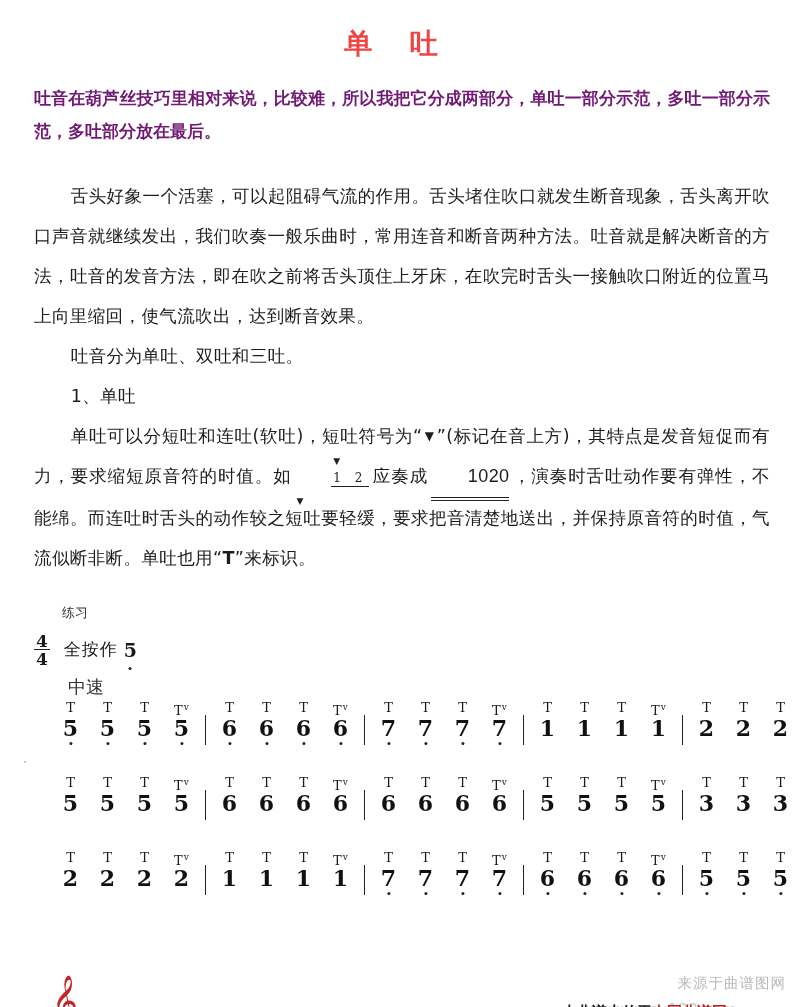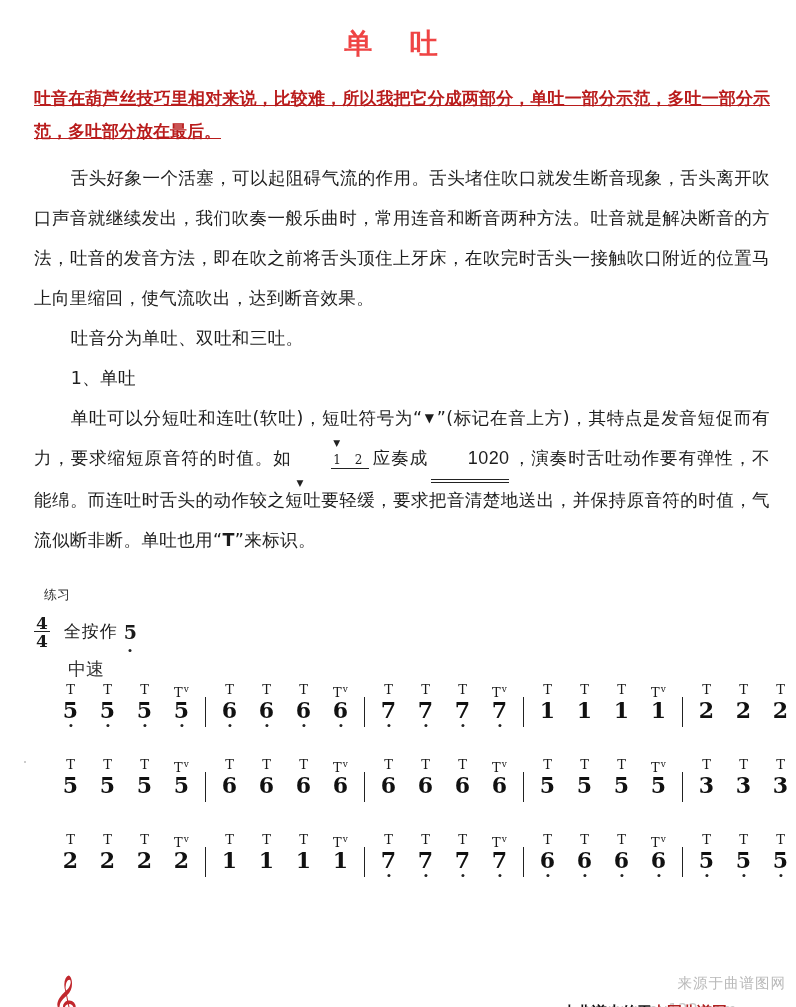--- a/index.html
+++ b/index.html
@@ -42,28 +42,27 @@
   .para {
     font-size: 17.5px;
     line-height: 40px;
     text-align: justify;
     text-justify: inter-ideograph;
     letter-spacing: 0.4px;
     margin: 0;
     color: #1d1d1d;
   }
   .para.red {
-    color: #b91c1c;
+    color: #701a75;
     font-weight: bold;
     line-height: 33px;
     margin-top: 4px;
-    margin-bottom: 4px;
+    margin-bottom: 22px;
     letter-spacing: 0px;
     font-size: 17px;
-    text-decoration: underline;
   }
   .para.indent {
     text-indent: 2.1em;
   }
   .gap-s { height: 6px; }
   .stacc-pair {
     display: inline-block;
     position: relative;
     margin: 0 3px;
     vertical-align: baseline;
@@ -107,21 +106,21 @@
 
   
   .score-head {
     position: relative;
     padding: 0 0 0 34px;
     margin-top: 26px;
   }
   .exercise-label {
     font-size: 13px;
     color: #333;
-    margin-left: 10px;
+    margin-left: 28px;
     font-family: Liberation Serif, serif;
   }
   .meter-row {
     display: flex;
     align-items: center;
     margin-top: 12px;
   }
   .time-sig {
     display: inline-flex;
     flex-direction: column;

